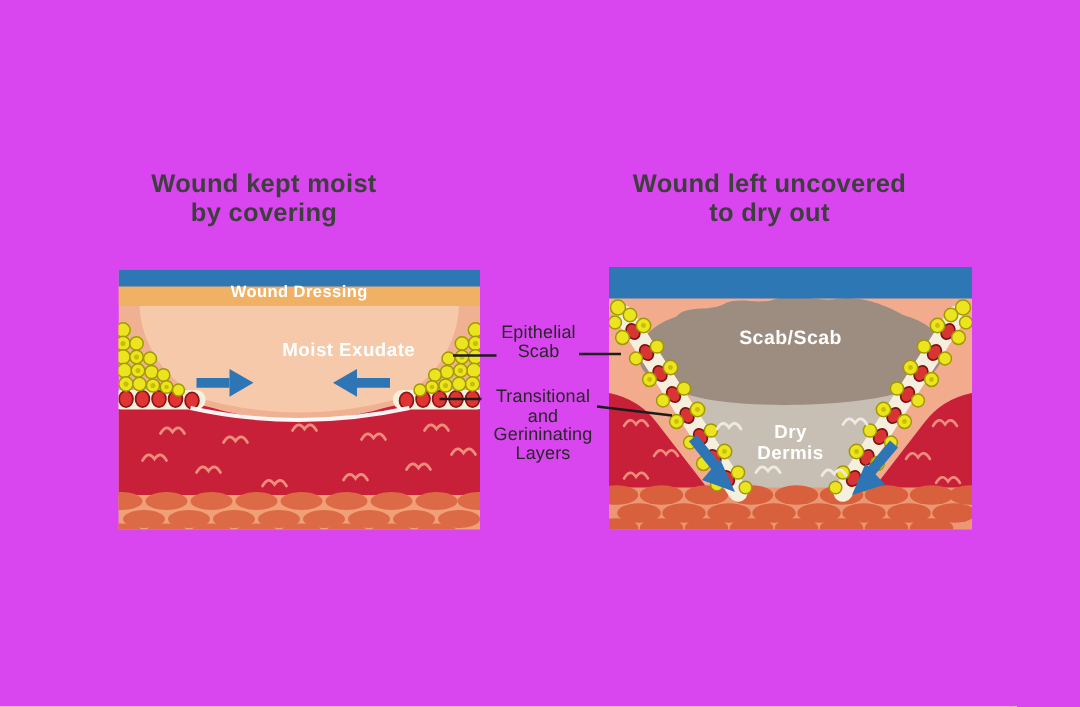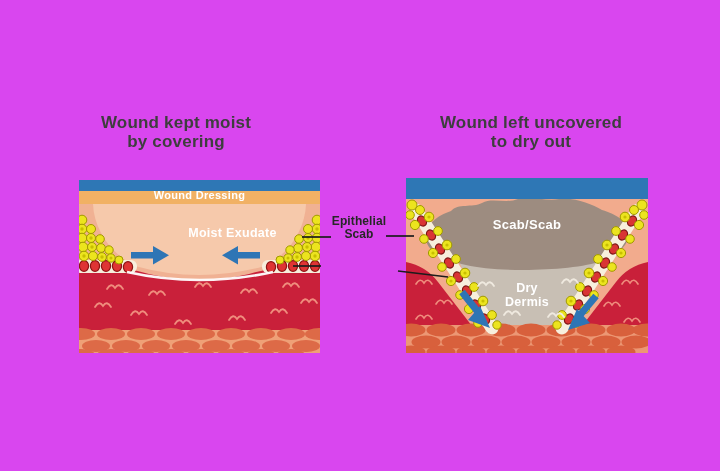--- a/index.html
+++ b/index.html
@@ -1,33 +1,33 @@
 <!DOCTYPE html>
 <html><head>
 <meta charset="utf-8">
 <style>
   html,body{margin:0;padding:0;background:#ffffff;}
   .canvas{position:relative;width:720px;height:471px;background:#d946ef;overflow:hidden;
           font-family:"Liberation Sans","DejaVu Sans",sans-serif;}
   .title{position:absolute;top:113px;width:220px;text-align:center;
          font-size:17px;font-weight:bold;color:#3e3e3e;line-height:19px;letter-spacing:.2px;}
   .title-left{left:66px;}
-  .title-right{left:421px;}
+  .title-right{left:403px;}
   .panel{position:absolute;}
   .panel-left{left:79px;top:180px;width:241px;height:212px;}
   .panel-right{left:406px;top:178px;width:242px;height:175px;}
   .panel svg{position:absolute;left:0;top:0;}
   .plabel{position:absolute;left:0;width:100%;text-align:center;color:#ffffff;
           font-weight:bold;letter-spacing:.3px;pointer-events:none;}
   .lbl-dressing{top:9px;font-size:11px;}
   .lbl-exudate{top:46px;font-size:12.5px;padding-left:33px;}
   .lbl-woundbed{top:118px;font-size:13.5px;}
   .lbl-scab{top:39px;font-size:13px;}
   .lbl-dry{top:104px;font-size:12.5px;line-height:13.5px;}
-  .ann{position:absolute;text-align:center;font-weight:bold;color:#272727;
+  .ann{position:absolute;text-align:center;font-weight:normal;color:#272727;
        font-size:12px;line-height:12.5px;letter-spacing:.1px;}
   .ann-epithelial{left:322px;top:215px;width:74px;}
   .ann-transitional{left:323px;top:258px;width:78px;}
   .overlay{position:absolute;left:0;top:0;z-index:5;pointer-events:none;}
 </style>
 </head>
 <body>
 
 <div class="canvas">
 
@@ -352,20 +352,26 @@
     <div class="plabel lbl-dry">
       <div>Dry</div>
       <div>Dermis</div>
     </div>
   </div>
 
   <div class="ann ann-epithelial">
     <div>Epithelial</div>
     <div>Scab</div>
   </div>
+  <div class="ann ann-transitional">
+    <div>Transitional</div>
+    <div>and</div>
+    <div>Gerininating</div>
+    <div>Layers</div>
+  </div>
 
   <svg class="overlay" width="720" height="471" viewBox="0 0 720 471">
     <g stroke="#1c1c1c" stroke-width="1.7">
       <line x1="302" y1="237" x2="331" y2="237"></line>
       <line x1="386" y1="236" x2="414" y2="236"></line>
       <line x1="293" y1="266" x2="321" y2="266"></line>
       <line x1="398" y1="271" x2="448" y2="277"></line>
     </g>
   </svg>
 

